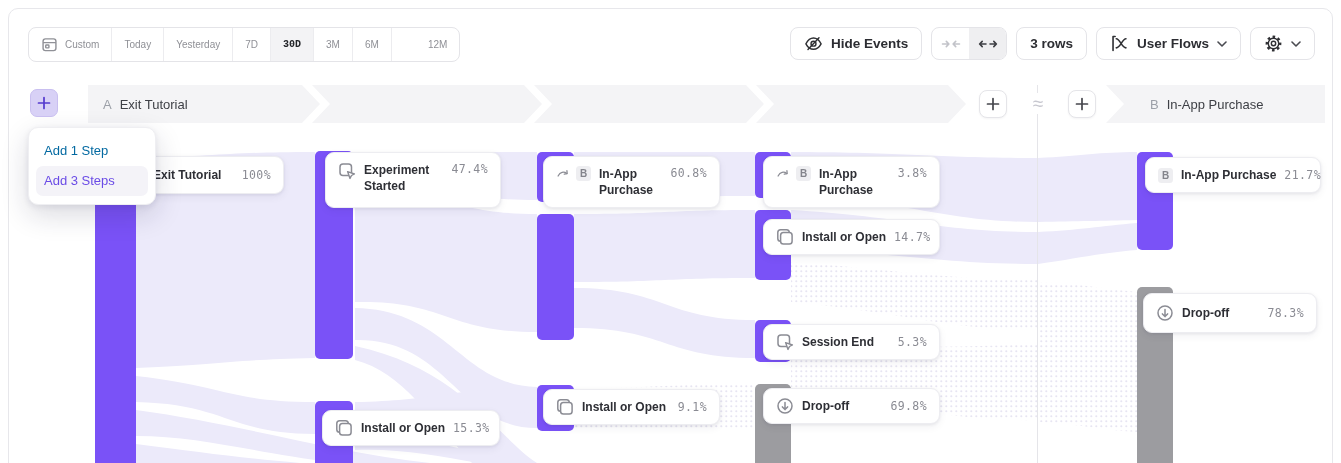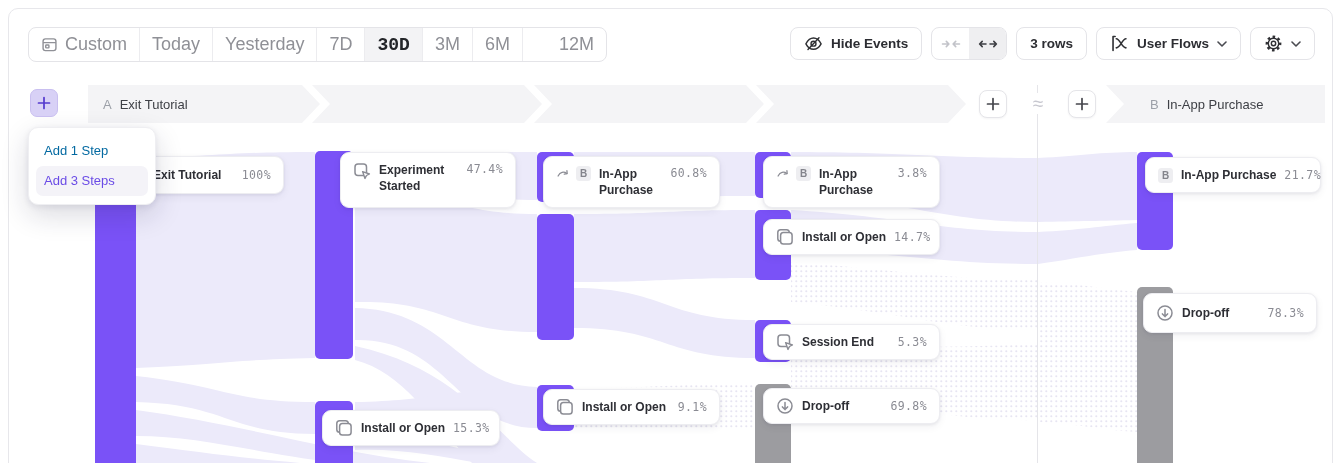--- a/index.html
+++ b/index.html
@@ -2,21 +2,21 @@
 <html><head>
 <meta charset="utf-8">
 <style>
   html,body{margin:0;padding:0;background:#fff;font-family:"Liberation Sans",sans-serif;}
   .stage{position:relative;width:1341px;height:463px;overflow:hidden;background:#fff;}
   .frame{position:absolute;left:8px;top:8px;width:1323px;height:470px;border:1px solid #E7E7EB;border-radius:10px;background:#fff;}
 
   
   .date-range{position:absolute;left:28px;top:27px;height:33px;display:flex;align-items:stretch;
     border:1px solid #E4E4E8;border-radius:8px;background:#fff;overflow:hidden;z-index:6;}
-  .dcell{display:flex;align-items:center;gap:7px;padding:0 12px;font-size:18px;color:#8F9096;
+  .dcell{display:flex;align-items:center;gap:7px;padding:0 12px;font-size:10px;color:#8F9096;
     border-right:1px solid #ECECEF;cursor:pointer;white-space:nowrap;}
   .dcell:last-child{border-right:none;padding-left:36px;}
   .dcell.active{background:#F3F3F5;color:#232529;font-weight:700;font-family:Liberation Mono, monospace;}
   .toolbar-right{position:absolute;right:26px;top:27px;height:33px;display:flex;gap:9px;z-index:6;padding-left:29px;}
   .tbtn{display:flex;align-items:center;gap:8px;padding:0 13px;border:1px solid #E4E4E8;border-radius:8px;
     background:#fff;font-size:13.5px;color:#2C2D32;font-weight:600;cursor:pointer;white-space:nowrap;}
   .ce{display:flex;border:1px solid #E4E4E8;border-radius:8px;overflow:hidden;background:#fff;}
   .ce-cell{width:37px;display:flex;align-items:center;justify-content:center;color:#C2C3C9;cursor:pointer;}
   .ce-cell.active{background:#EFEFF1;color:#3E3F44;}
 
@@ -255,21 +255,21 @@
   <div class="bar gray" style="left:1137px;top:287px;width:36px;height:176px;border-radius:5px 5px 0 0;"></div>
 
   <div class="card" style="left:114px;top:156px;width:170px;height:38px;">
     <svg class="nicon">
         <use href="#i-event"></use>
       </svg>
     <span class="lbl">Exit Tutorial</span>
     <span class="pct">100%</span>
   </div>
 
-  <div class="card two" style="left:325px;top:152px;width:176px;height:56px;margin-left:15px;">
+  <div class="card two" style="left:325px;top:152px;width:176px;height:56px;">
     <svg class="nicon">
         <use href="#i-event"></use>
       </svg>
     <span class="lbl">Experiment Started</span>
     <span class="pct">47.4%</span>
   </div>
 
   <div class="card" style="left:322px;top:410px;width:178px;height:36px;">
     <svg class="nicon">
         <use href="#i-install"></use>

